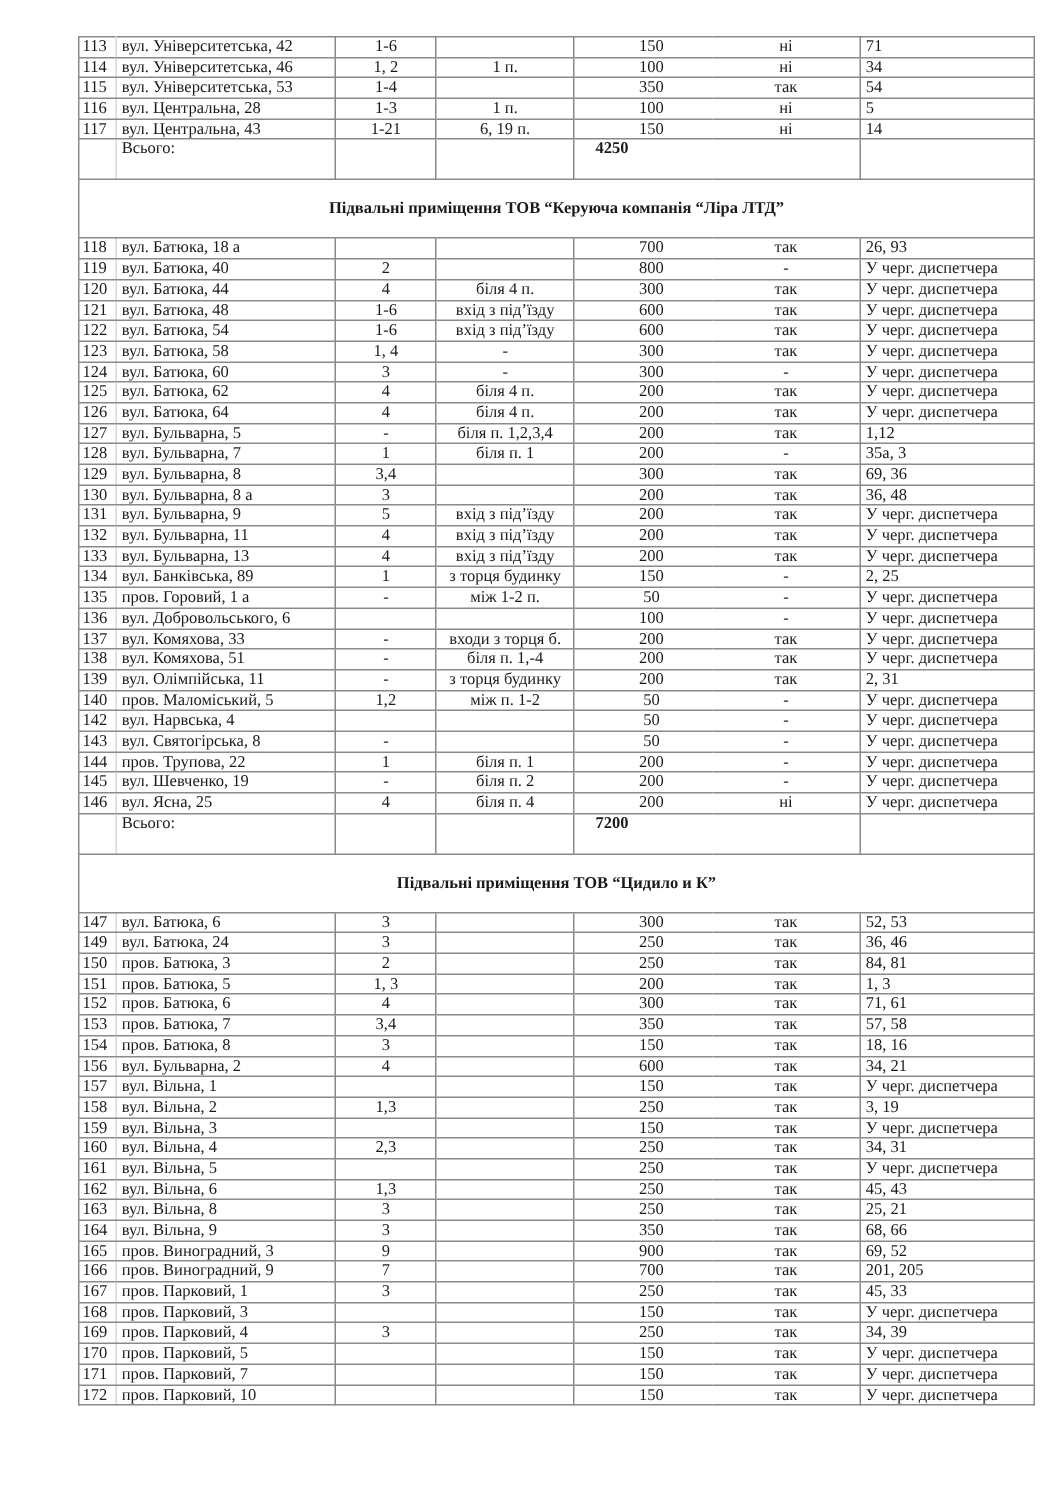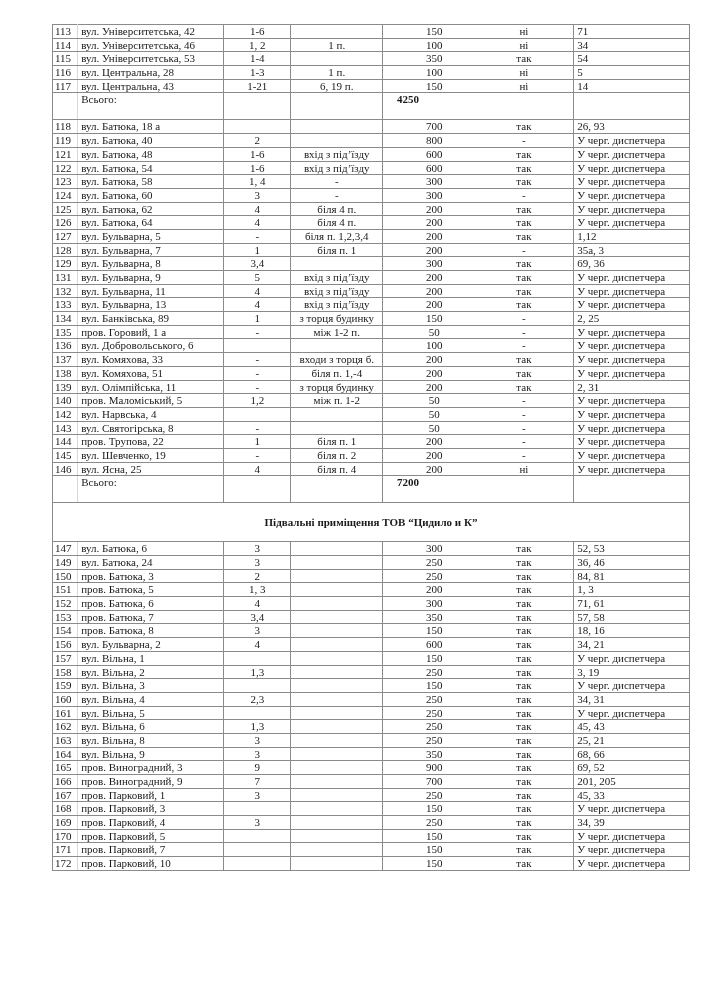--- a/index.html
+++ b/index.html
@@ -73,36 +73,48 @@
         </tr>
         <tr class="total">
           <td class="num"></td>
           <td class="addr">Всього:</td>
           <td class="ent"></td>
           <td class="loc"></td>
           <td class="area">4250</td>
           <td class="stat"></td>
           <td class="last"></td>
         </tr>
+        <tr class="section">
+          <td colspan="7">Підвальні приміщення ТОВ “Керуюча компанія “Ліра ЛТД”</td>
+        </tr>
         <tr>
           <td class="num">118</td>
           <td class="addr">вул. Батюка, 18 а</td>
           <td class="ent"></td>
           <td class="loc"></td>
           <td class="area">700</td>
           <td class="stat">так</td>
           <td class="last">26, 93</td>
         </tr>
         <tr>
           <td class="num">119</td>
           <td class="addr">вул. Батюка, 40</td>
           <td class="ent">2</td>
           <td class="loc"></td>
           <td class="area">800</td>
           <td class="stat">-</td>
+          <td class="last">У черг. диспетчера</td>
+        </tr>
+        <tr>
+          <td class="num">120</td>
+          <td class="addr">вул. Батюка, 44</td>
+          <td class="ent">4</td>
+          <td class="loc">біля 4 п.</td>
+          <td class="area">300</td>
+          <td class="stat">так</td>
           <td class="last">У черг. диспетчера</td>
         </tr>
         <tr>
           <td class="num">121</td>
           <td class="addr">вул. Батюка, 48</td>
           <td class="ent">1-6</td>
           <td class="loc">вхід з під’їзду</td>
           <td class="area">600</td>
           <td class="stat">так</td>
           <td class="last">У черг. диспетчера</td>
@@ -173,20 +185,29 @@
         <tr>
           <td class="num">129</td>
           <td class="addr">вул. Бульварна, 8</td>
           <td class="ent">3,4</td>
           <td class="loc"></td>
           <td class="area">300</td>
           <td class="stat">так</td>
           <td class="last">69, 36</td>
         </tr>
         <tr>
+          <td class="num">130</td>
+          <td class="addr">вул. Бульварна, 8 а</td>
+          <td class="ent">3</td>
+          <td class="loc"></td>
+          <td class="area">200</td>
+          <td class="stat">так</td>
+          <td class="last">36, 48</td>
+        </tr>
+        <tr>
           <td class="num">131</td>
           <td class="addr">вул. Бульварна, 9</td>
           <td class="ent">5</td>
           <td class="loc">вхід з під’їзду</td>
           <td class="area">200</td>
           <td class="stat">так</td>
           <td class="last">У черг. диспетчера</td>
         </tr>
         <tr>
           <td class="num">132</td>

